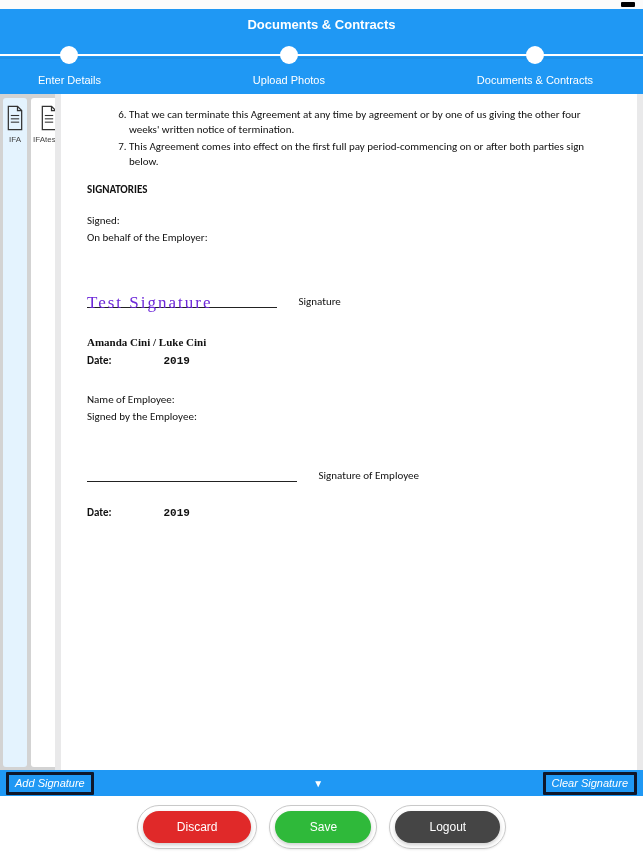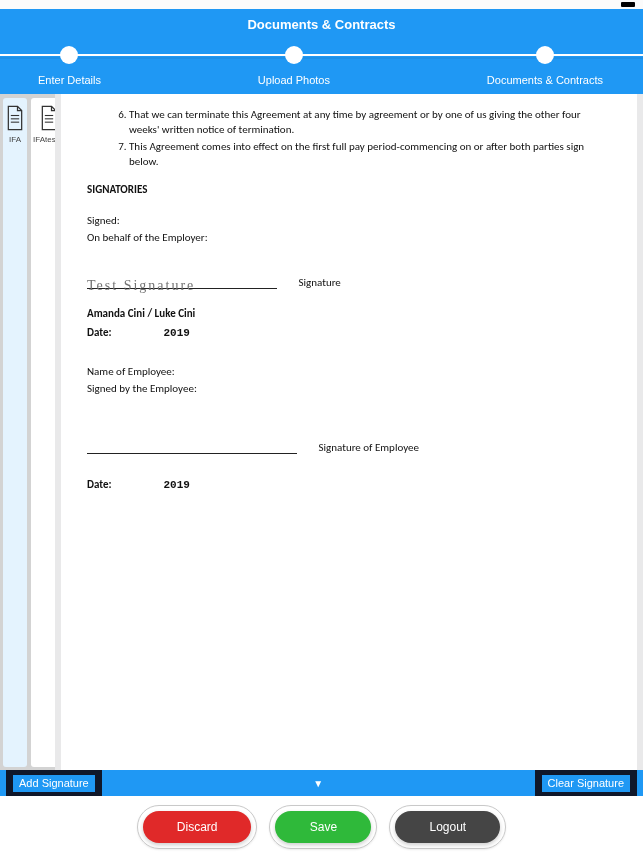--- a/index.html
+++ b/index.html
@@ -56,21 +56,21 @@
     .stepper-wrap{position:relative;height:48px;}
     .stepper-line{
       position:absolute;
       left:0;right:0;top:8px;
       height:2px;
       background:#fff;
       box-shadow:0 3px 0 rgba(0,0,0,0.05);
     }
     .stepper{
       position:absolute;
-      left:0;right:2px;top:0;
+      left:0;right:12px;top:0;
       display:flex;
       justify-content:space-between;
       padding:0 38px;
     }
     .step{
       text-align:center;
     }
     .step-dot{
       width:18px;height:18px;
       border-radius:50%;
@@ -131,57 +131,59 @@
       padding-left:42px;
       font-size:11px;
       line-height:1.35;
     }
     .doc-page ol li{margin-bottom:2px;}
     .sig-title{font-weight:700;margin:6px 0 18px 0;font-size:11px;}
     .field-row{margin:0 0 4px 0;}
     .sig-block{margin-top:28px;}
     .sig-script{
       font-family: "Brush Script MT", "Segoe Script", cursive;
-      color:#737373;
-      font-size:14px;
+      color:#6d28d9;
+      font-size:17px;
       display:inline-block;
       transform:translateY(6px);
       letter-spacing:2px;
+      margin-top:15px;
     }
     .sig-line{
       border-bottom:1px solid #222;
       display:inline-block;
       width:190px;
       vertical-align:bottom;
     }
     .after-line{margin-left:19px;font-size:11px;}
-    .names{font-weight:700;margin-top:18px;}
+    .names{font-weight:700;margin-top:28px;font-family:Liberation Serif, serif;}
     .date-row{margin-top:6px;}
     .date-label{font-weight:700;display:inline-block;width:74px;}
     .date-year{font-weight:700;font-family:Liberation Mono, monospace;}
 
     
     .action-strip{
       background:var(--blue);
       color:#fff;
       height:26px;
       display:flex;
       align-items:center;
       padding:0 6px;
       font-size:11px;
     }
     .chip-btn{
-      border:7px solid #0f172a;
+      border:3px solid #0f172a;
       padding:3px 6px;
       border-radius:1px;
       cursor:pointer;
       background:var(--blue);
       color:#fff;
       font-size:11px;
       line-height:1;
+      font-style:italic;
     }
     .strip-center{
       flex:1;
       text-align:center;
       font-size:10px;
       letter-spacing:0;
     }
 
     
     .footer-bar{

